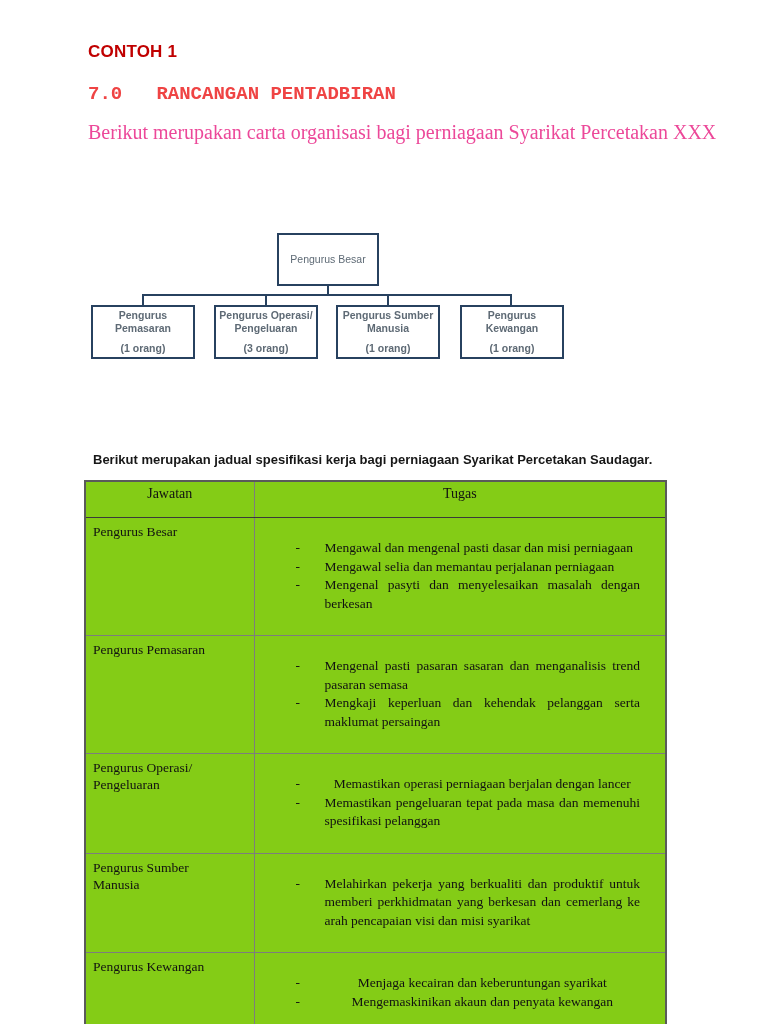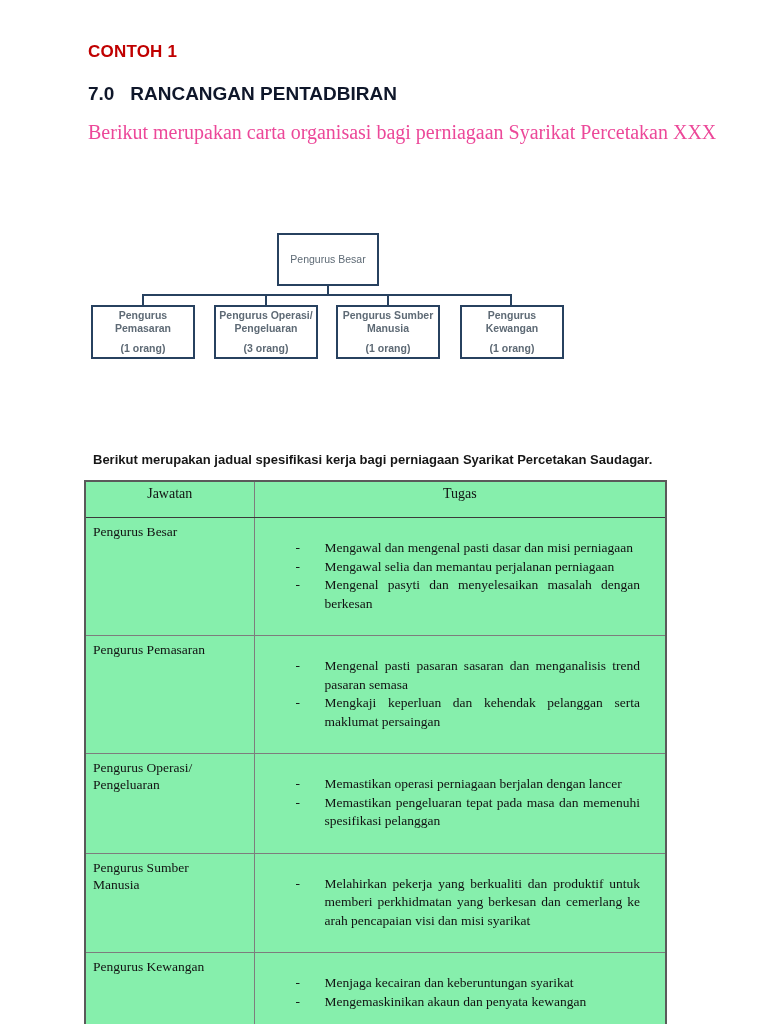--- a/index.html
+++ b/index.html
@@ -31,24 +31,24 @@
     font-family: "Liberation Sans", sans-serif;
     font-weight: bold;
     font-size: 17px;
     letter-spacing: 0.2px;
     color: #C00000;
   }
   .sec-title {
     position: absolute;
     left: 88px;
     top: 83px;
-    font-family: Liberation Sans, sans-serif;
+    font-family: Liberation Mono, monospace;
     font-weight: bold;
     font-size: 19px;
-    color: #0f172a;
+    color: #ef4444;
     white-space: pre;
   }
   .intro-line {
     position: absolute;
     left: 88px;
     top: 121px;
     font-family: "Liberation Serif", serif;
     font-size: 20px;
     color: #ec4899;
   }
@@ -119,21 +119,21 @@
     font-size: 13.5px;
     color: #111111;
   }
   .spec-table col.c-job { width: 169px; }
   .spec-table col.c-task { width: 412px; }
 
   .spec-table td, .spec-table th {
     border: 1px solid #7d7d7d;
     vertical-align: top;
     padding: 0;
-    background: #86efac;
+    background: #84cc16;
   }
   .spec-table thead th {
     border-top: 2px solid #5a5a5a;
     border-bottom: 1.6px solid #3a3a3a;
     text-align: center;
     font-weight: normal;
     font-size: 14px;
     height: 31px;
     padding: 4px 6px 0 6px;
   }
@@ -164,21 +164,21 @@
     line-height: 18.5px;
     text-align: justify;
     text-justify: inter-word;
   }
   .task-list li::before {
     content: "-";
     position: absolute;
     left: 25px;
     top: 0;
   }
-  .task-list li.nojust { text-align: left; }
+  .task-list li.nojust { text-align: center; }
 </style>
 </head>
 <body>
 
 <div class="page">
 
   <div class="contoh">CONTOH 1</div>
 
   <div class="sec-title">7.0   RANCANGAN PENTADBIRAN</div>
 

